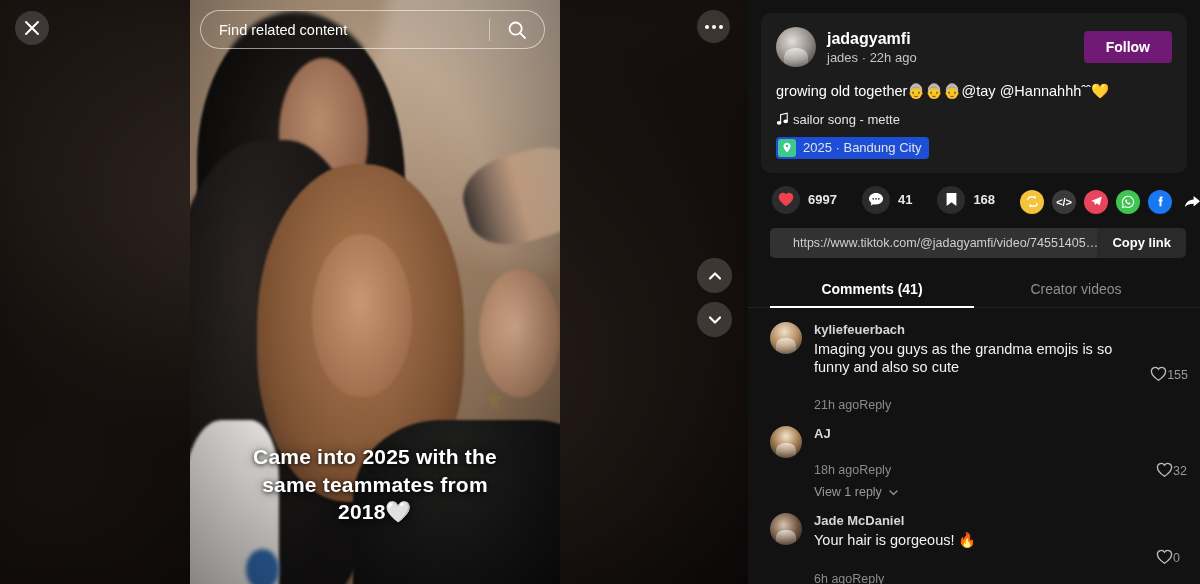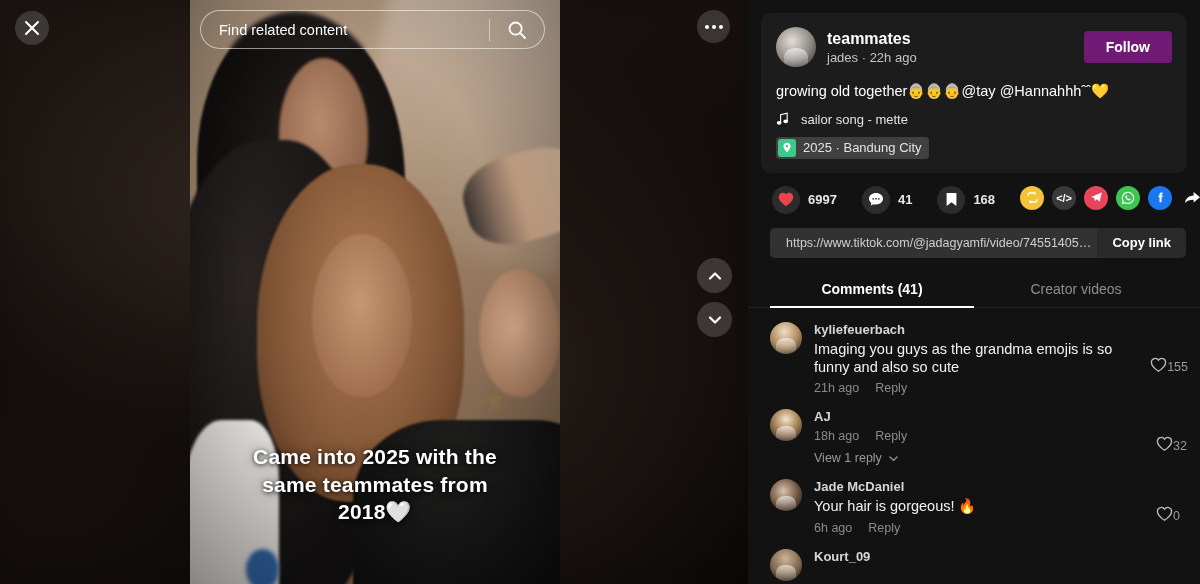--- a/index.html
+++ b/index.html
@@ -234,35 +234,35 @@
     border:none; border-radius:4px;
     padding:9px 22px; cursor:pointer;
     line-height:1;
   }
   .desc{
     margin-top:15px;
     font-size:14.5px; color:#fff; line-height:1.35;
     word-break:break-word;
   }
   .meta-row{
-    display:flex; align-items:center; gap:12px;
+    display:flex; align-items:center; gap:4px;
     margin-top:10px; font-size:13px; color:#e3e3e3;
   }
   .loc-chip{
     display:inline-flex; align-items:center; gap:7px;
-    background:#404040; border-radius:4px; padding:2px 7px 2px 2px;
+    background:#1d4ed8; border-radius:4px; padding:2px 7px 2px 2px;
   }
   .loc-icn{
     width:18px; height:18px; border-radius:3px; background:#3ec98a;
     display:flex; align-items:center; justify-content:center;
   }
 
   
   .engage{
-    display:flex; align-items:flex-start;
+    display:flex; align-items:flex-end;
     padding:13px 18px 0 24px;
   }
   .eng-item{ display:flex; align-items:center; margin-right:25px; cursor:pointer; }
   .eng-circ{
     width:28px; height:28px; border-radius:50%;
     background:#2c2c2c;
     display:flex; align-items:center; justify-content:center;
     margin-right:8px;
   }
   .eng-num{ font-size:13px; font-weight:bold; color:#e8e8e8; }
@@ -273,21 +273,21 @@
     cursor:pointer; font-size:11px; font-weight:bold; color:#fff;
   }
 
   
   .linkbar{
     margin:14px 14px 0 22px;
     height:30px; background:#2a2a2a; border-radius:5px;
     display:flex; align-items:center;
   }
   .linkbar .url{
-    flex:1; padding:0 16px; font-size:12.5px; color:#cfcfcf;
+    flex:1; padding:0 23px; font-size:12.5px; color:#cfcfcf;
     white-space:nowrap; overflow:hidden; text-overflow:ellipsis;
     background:#323232; height:100%; display:flex; align-items:center;
     border-radius:5px 0 0 5px;
   }
   .linkbar .copy{
     padding:0 15px; font-size:13px; font-weight:bold; color:#fff;
     cursor:pointer; white-space:nowrap;
   }
 
   
@@ -310,21 +310,21 @@
   .comments{
     flex:1; overflow:hidden; padding:0 12px 0 22px;
     position:relative;
   }
   .c-row{ display:flex; padding:14px 0 0 0; }
   .c-av{ flex:0 0 32px; }
   .c-av .avatar{ width:32px; height:32px; flex:0 0 32px; }
   .c-body{ flex:1; min-width:0; margin-left:12px; padding-right:10px; }
   .c-name{ font-size:13px; font-weight:bold; color:#d6d6d6; }
   .c-text{ font-size:14.5px; color:#f2f2f2; line-height:1.27; margin-top:3px; }
-  .c-sub{ margin-top:5px; font-size:12.5px; color:#8b8b8b; display:flex; gap:16px; }
+  .c-sub{ margin-top:22px; font-size:12.5px; color:#8b8b8b; display:flex; }
   .c-sub span{ cursor:pointer; }
   .c-replies{
     margin-top:8px; font-size:12.5px; color:#9a9a9a;
     display:flex; align-items:center; gap:6px; cursor:pointer;
   }
   .c-like{
     flex:0 0 32px; display:flex; flex-direction:row;
     align-items:center; justify-content:flex-start;
     padding-top:14px; cursor:pointer;
   }
@@ -397,21 +397,21 @@
       </svg>
     </div>
   </div>
 
   <div class="panel">
 
     <div class="info-card">
       <div class="author-row">
         <div class="avatar"></div>
         <div class="author-meta">
-          <div class="author-name">teammates</div>
+          <div class="author-name">jadagyamfi</div>
           <div class="author-sub">jades · 22h ago</div>
         </div>
         <button class="follow-btn">Follow</button>
       </div>
 
       <div class="desc">growing old together👵👵👵@tay @Hannahhhˆˆ💛</div>
 
       <div class="meta-row">
         <svg width="13" height="14" viewBox="0 0 13 14">
           <path d="M4.6 10.5 V2.6 L11.2 1.2 V9" stroke="#fff" stroke-width="1.1" fill="none"></path>

